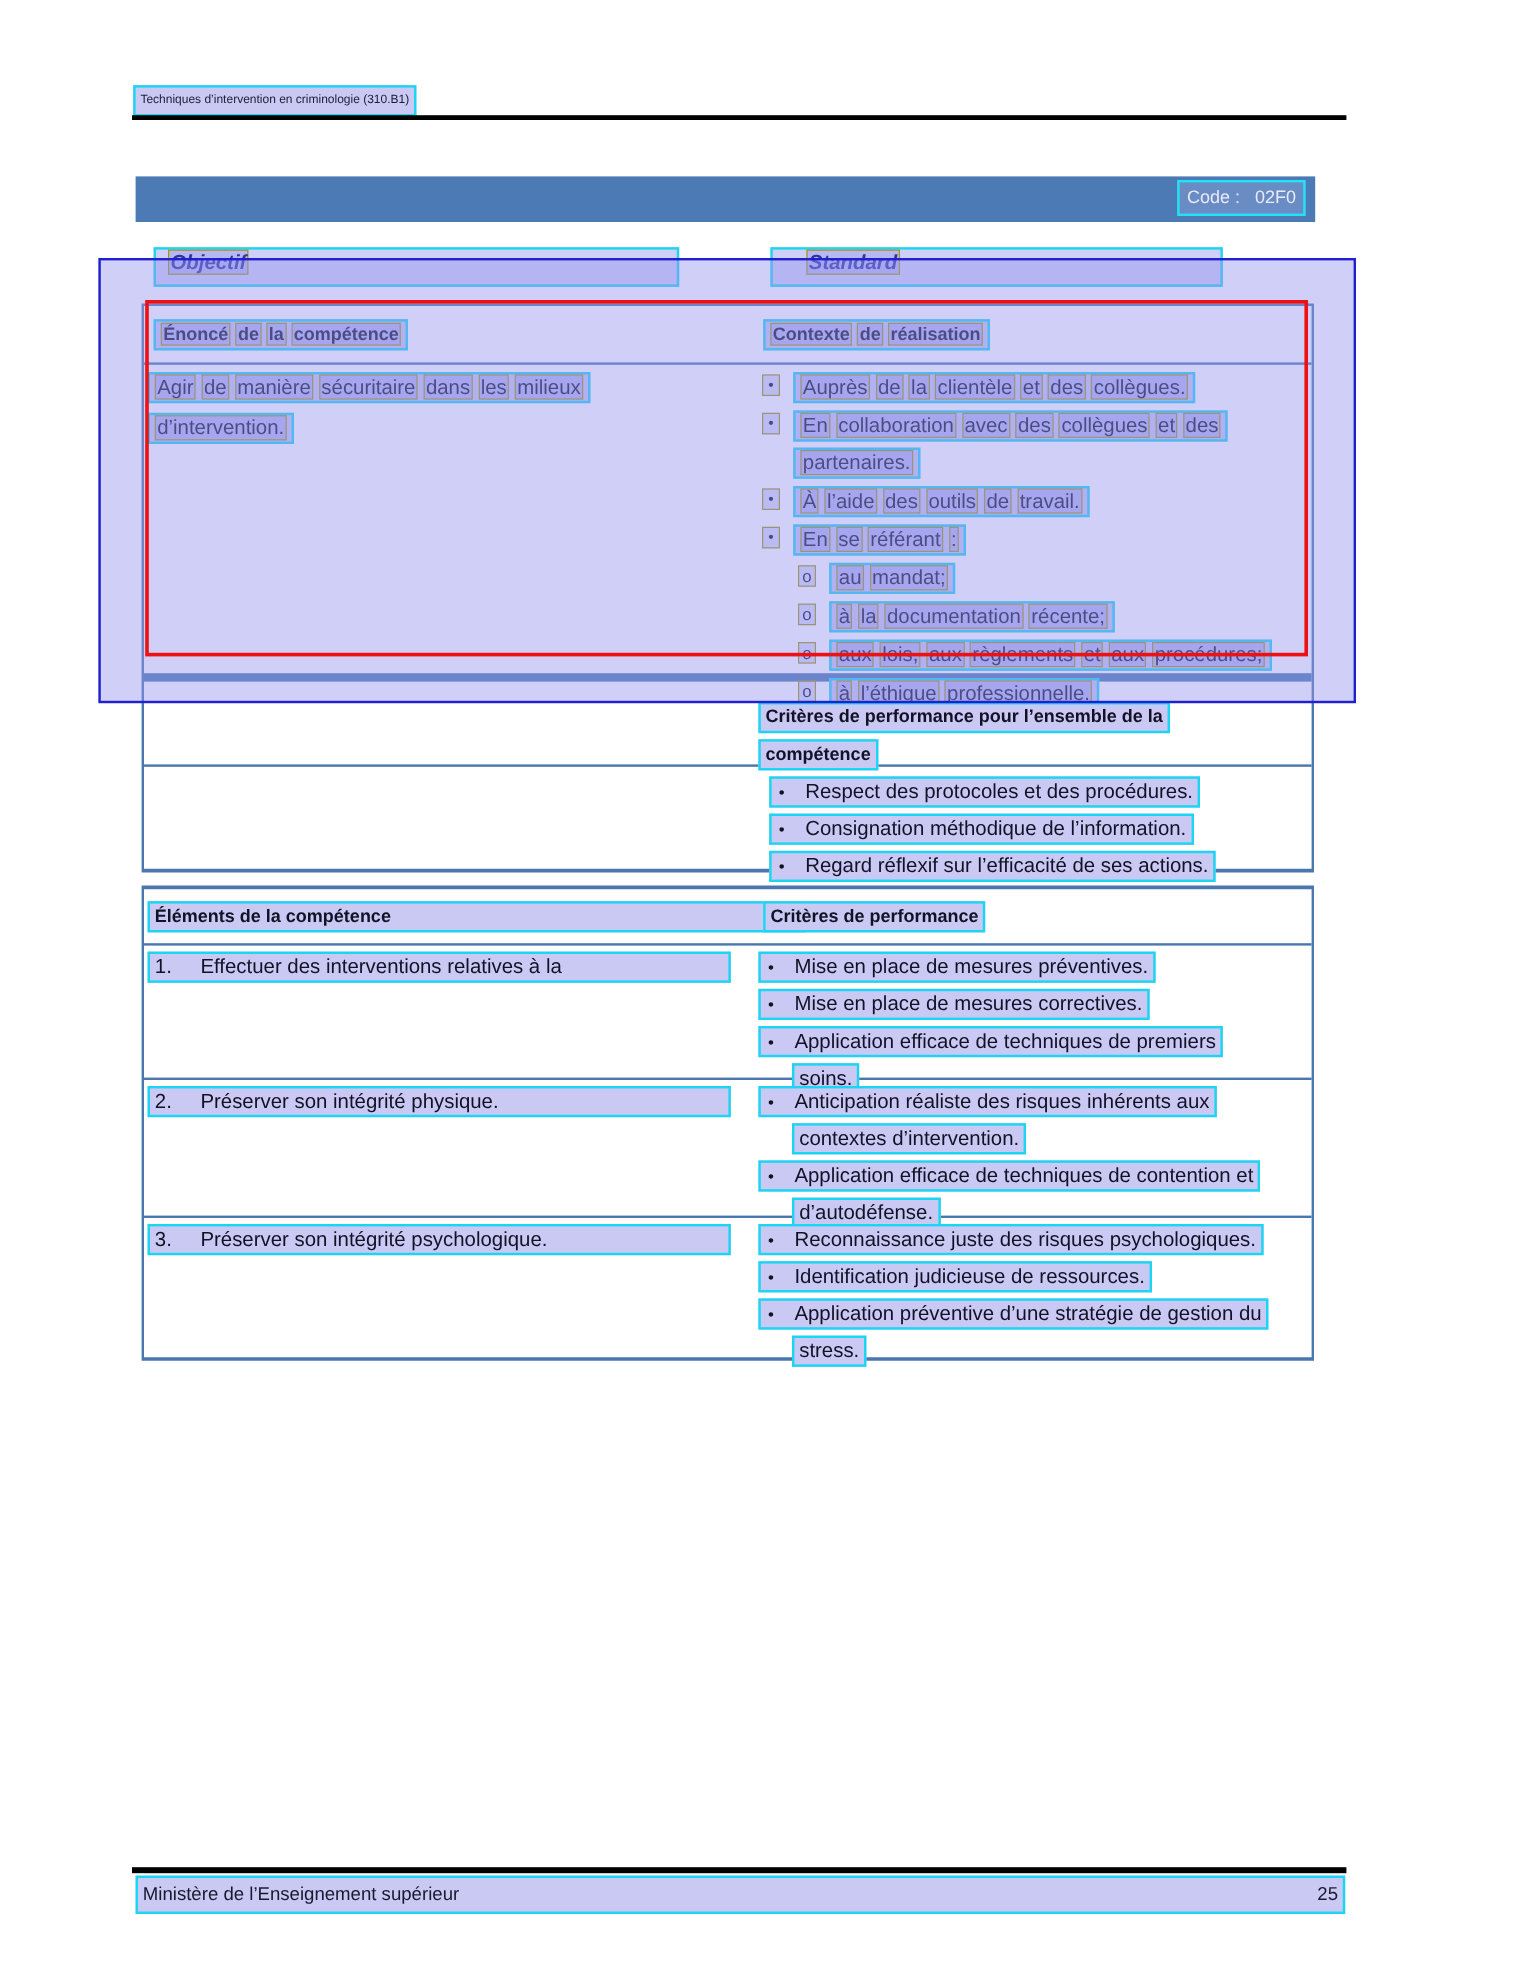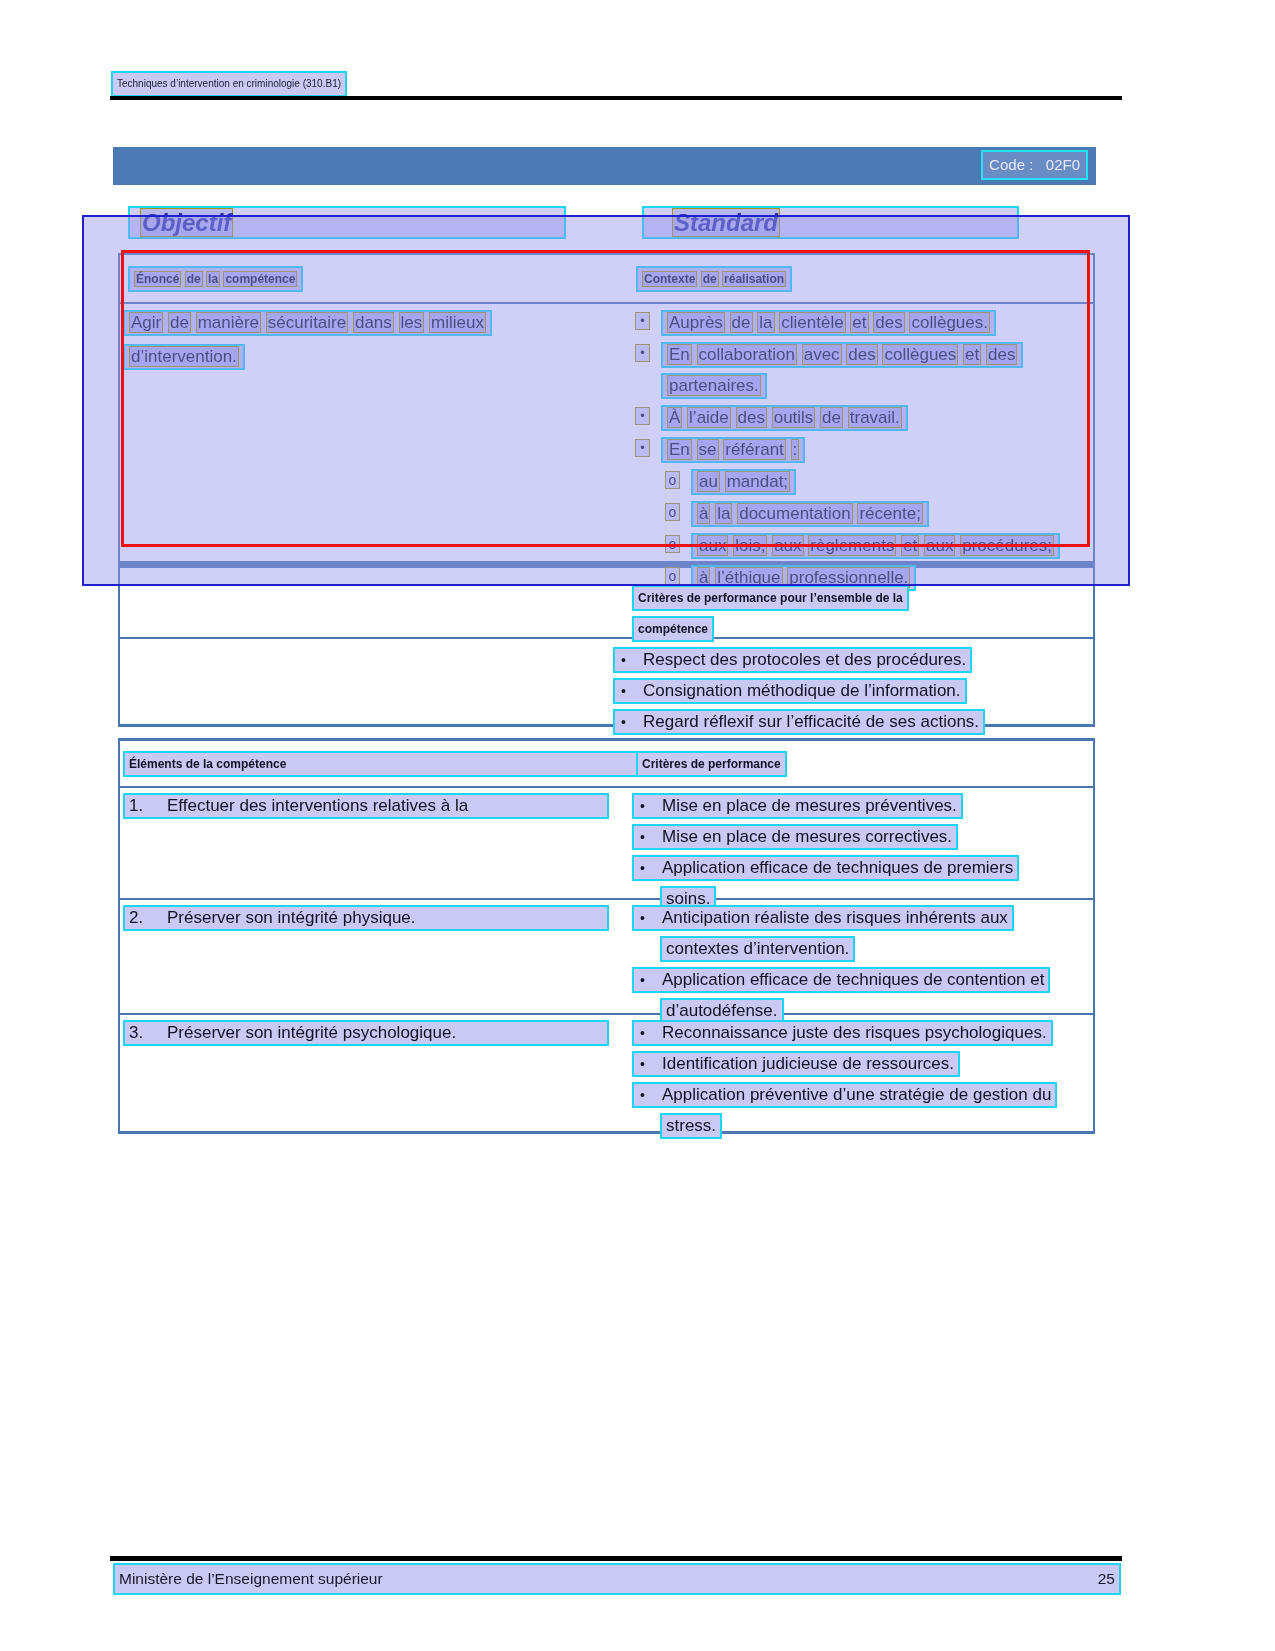--- a/index.html
+++ b/index.html
@@ -37,36 +37,36 @@
     position:absolute; right:8px; top:3px;
     border:2px solid #23e2f5; background:rgba(195,195,243,0.25);
     color:#e9e9f8; font-size:15px; line-height:24px; padding:1px 6px;
     white-space:pre;
   }
   .hl-wide {
     background:rgba(118,118,234,0.35);
     border:2px solid #1ad6f2;
     padding:1px 10px;
   }
-  .headword { font-style:italic; font-weight:bold; font-size:24px; color:#2e35a0;border-radius:11px; }
+  .headword { font-style:italic; font-weight:bold; font-size:17px; color:#2e35a0;border-radius:11px; }
 
   .overlay {
     background:rgba(148,148,240,0.45);
     border:2px solid #2020cf;
     z-index:5; pointer-events:none;
   }
   .redbox { border:3px solid #ee1111; z-index:6; pointer-events:none; }
 
   .tbl { border:2px solid #4a77ae; }
   .t1 { border-bottom-width:3px; }
   .t2 { border-top-width:3px; border-bottom-width:3px; }
   .hline { position:absolute; left:0; right:0; height:2px; background:#4a77ae; }
   .thick { position:absolute; left:0; right:0; height:7px; background:#4a77ae; }
 
-  .cellhead { font-weight:bold; font-size:12px; }
+  .cellhead { font-weight:bold; font-size:15px; }
 
   
   .brow { display:flex; align-items:flex-start; margin-bottom:1px; }
   .brow .mk {
     width:15px; text-align:center; margin:2px 11px 0 3px;
     font-size:13px; line-height:16px; color:#10103a;
   }
   .brow.sub { margin-left:30px; }
   .brow.sub .mk { font-size:14px; }
 
@@ -158,21 +158,21 @@
         <span class="mk w">o</span>
         <span class="hl fit line"><span class="w">à</span> <span class="w">l’éthique</span> <span class="w">professionnelle.</span></span>
       </div>
     </div>
 
     <div class="abs" style="left:512px; top:330px; width:462px;">
       <span class="hl fit line cellhead">Critères de performance pour l’ensemble de la</span>
       <span class="hl fit line cellhead">compétence</span>
     </div>
 
-    <div class="abs" style="left:493px; top:392px; width:462px;">
+    <div class="abs" style="left:521px; top:392px; width:462px;">
       <div class="hl fit line">
         <span class="mkin">•</span><span>Respect des protocoles et des procédures.</span>
       </div>
       <div class="hl fit line">
         <span class="mkin">•</span><span>Consignation méthodique de l’information.</span>
       </div>
       <div class="hl fit line">
         <span class="mkin">•</span><span>Regard réflexif sur l’efficacité de ses actions.</span>
       </div>
     </div>

